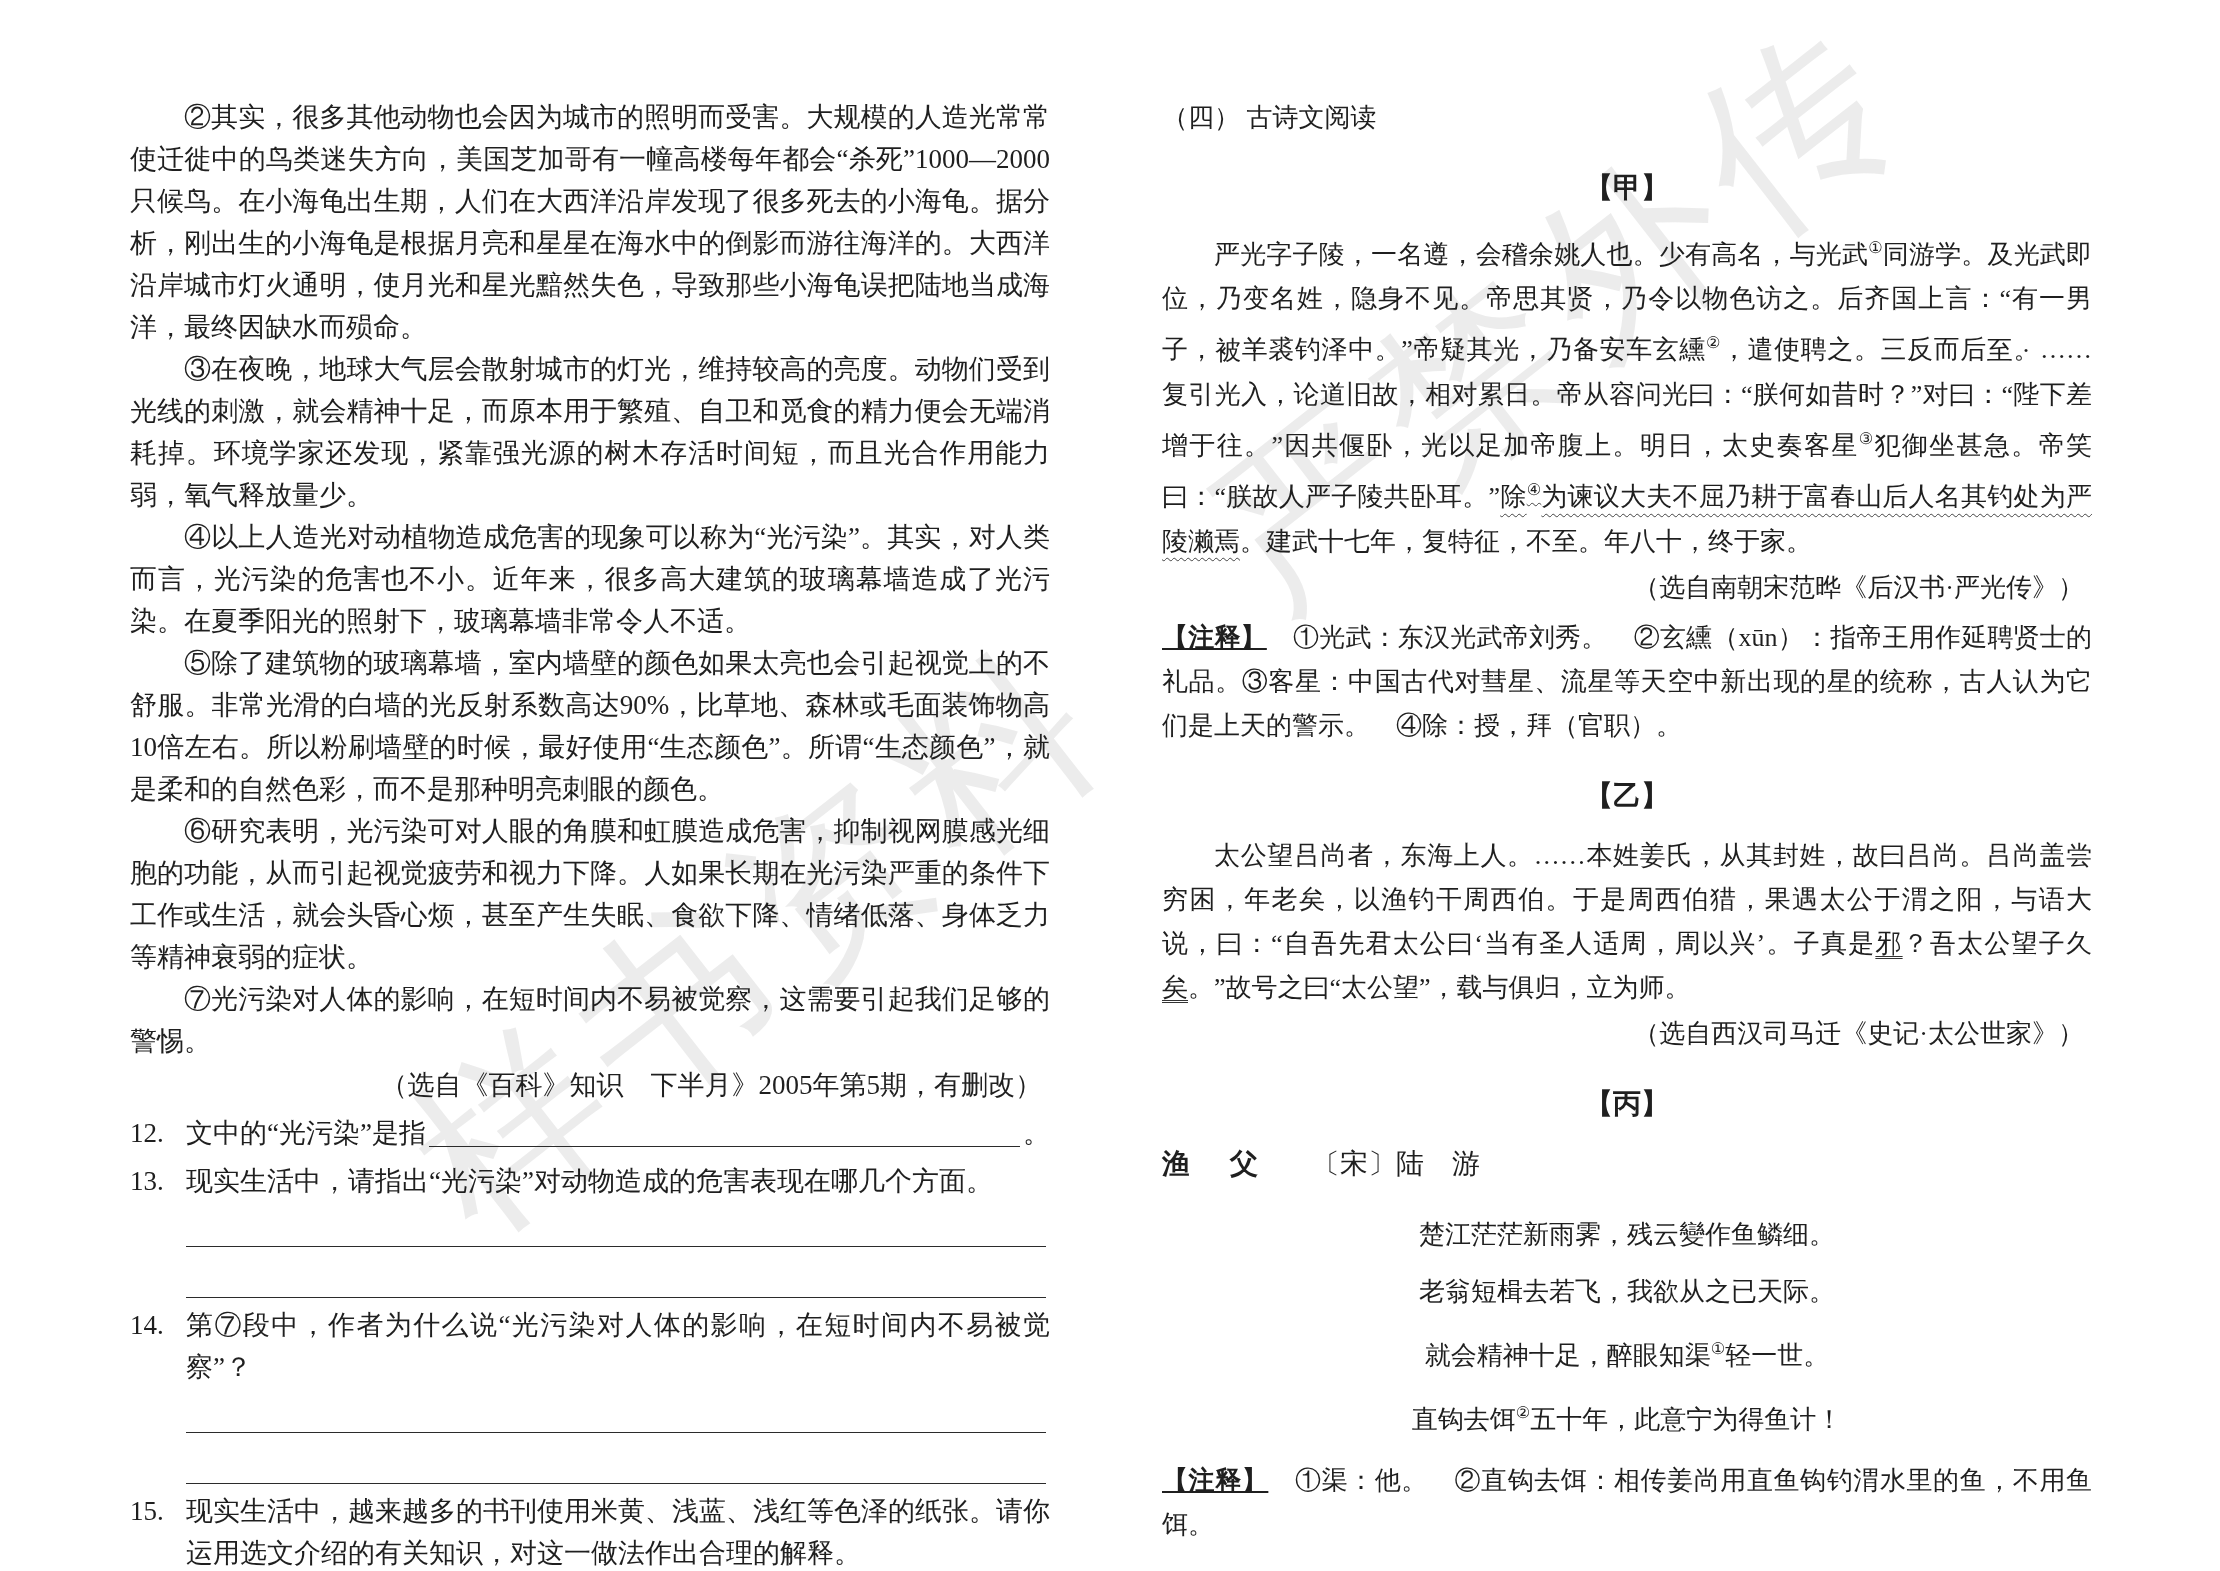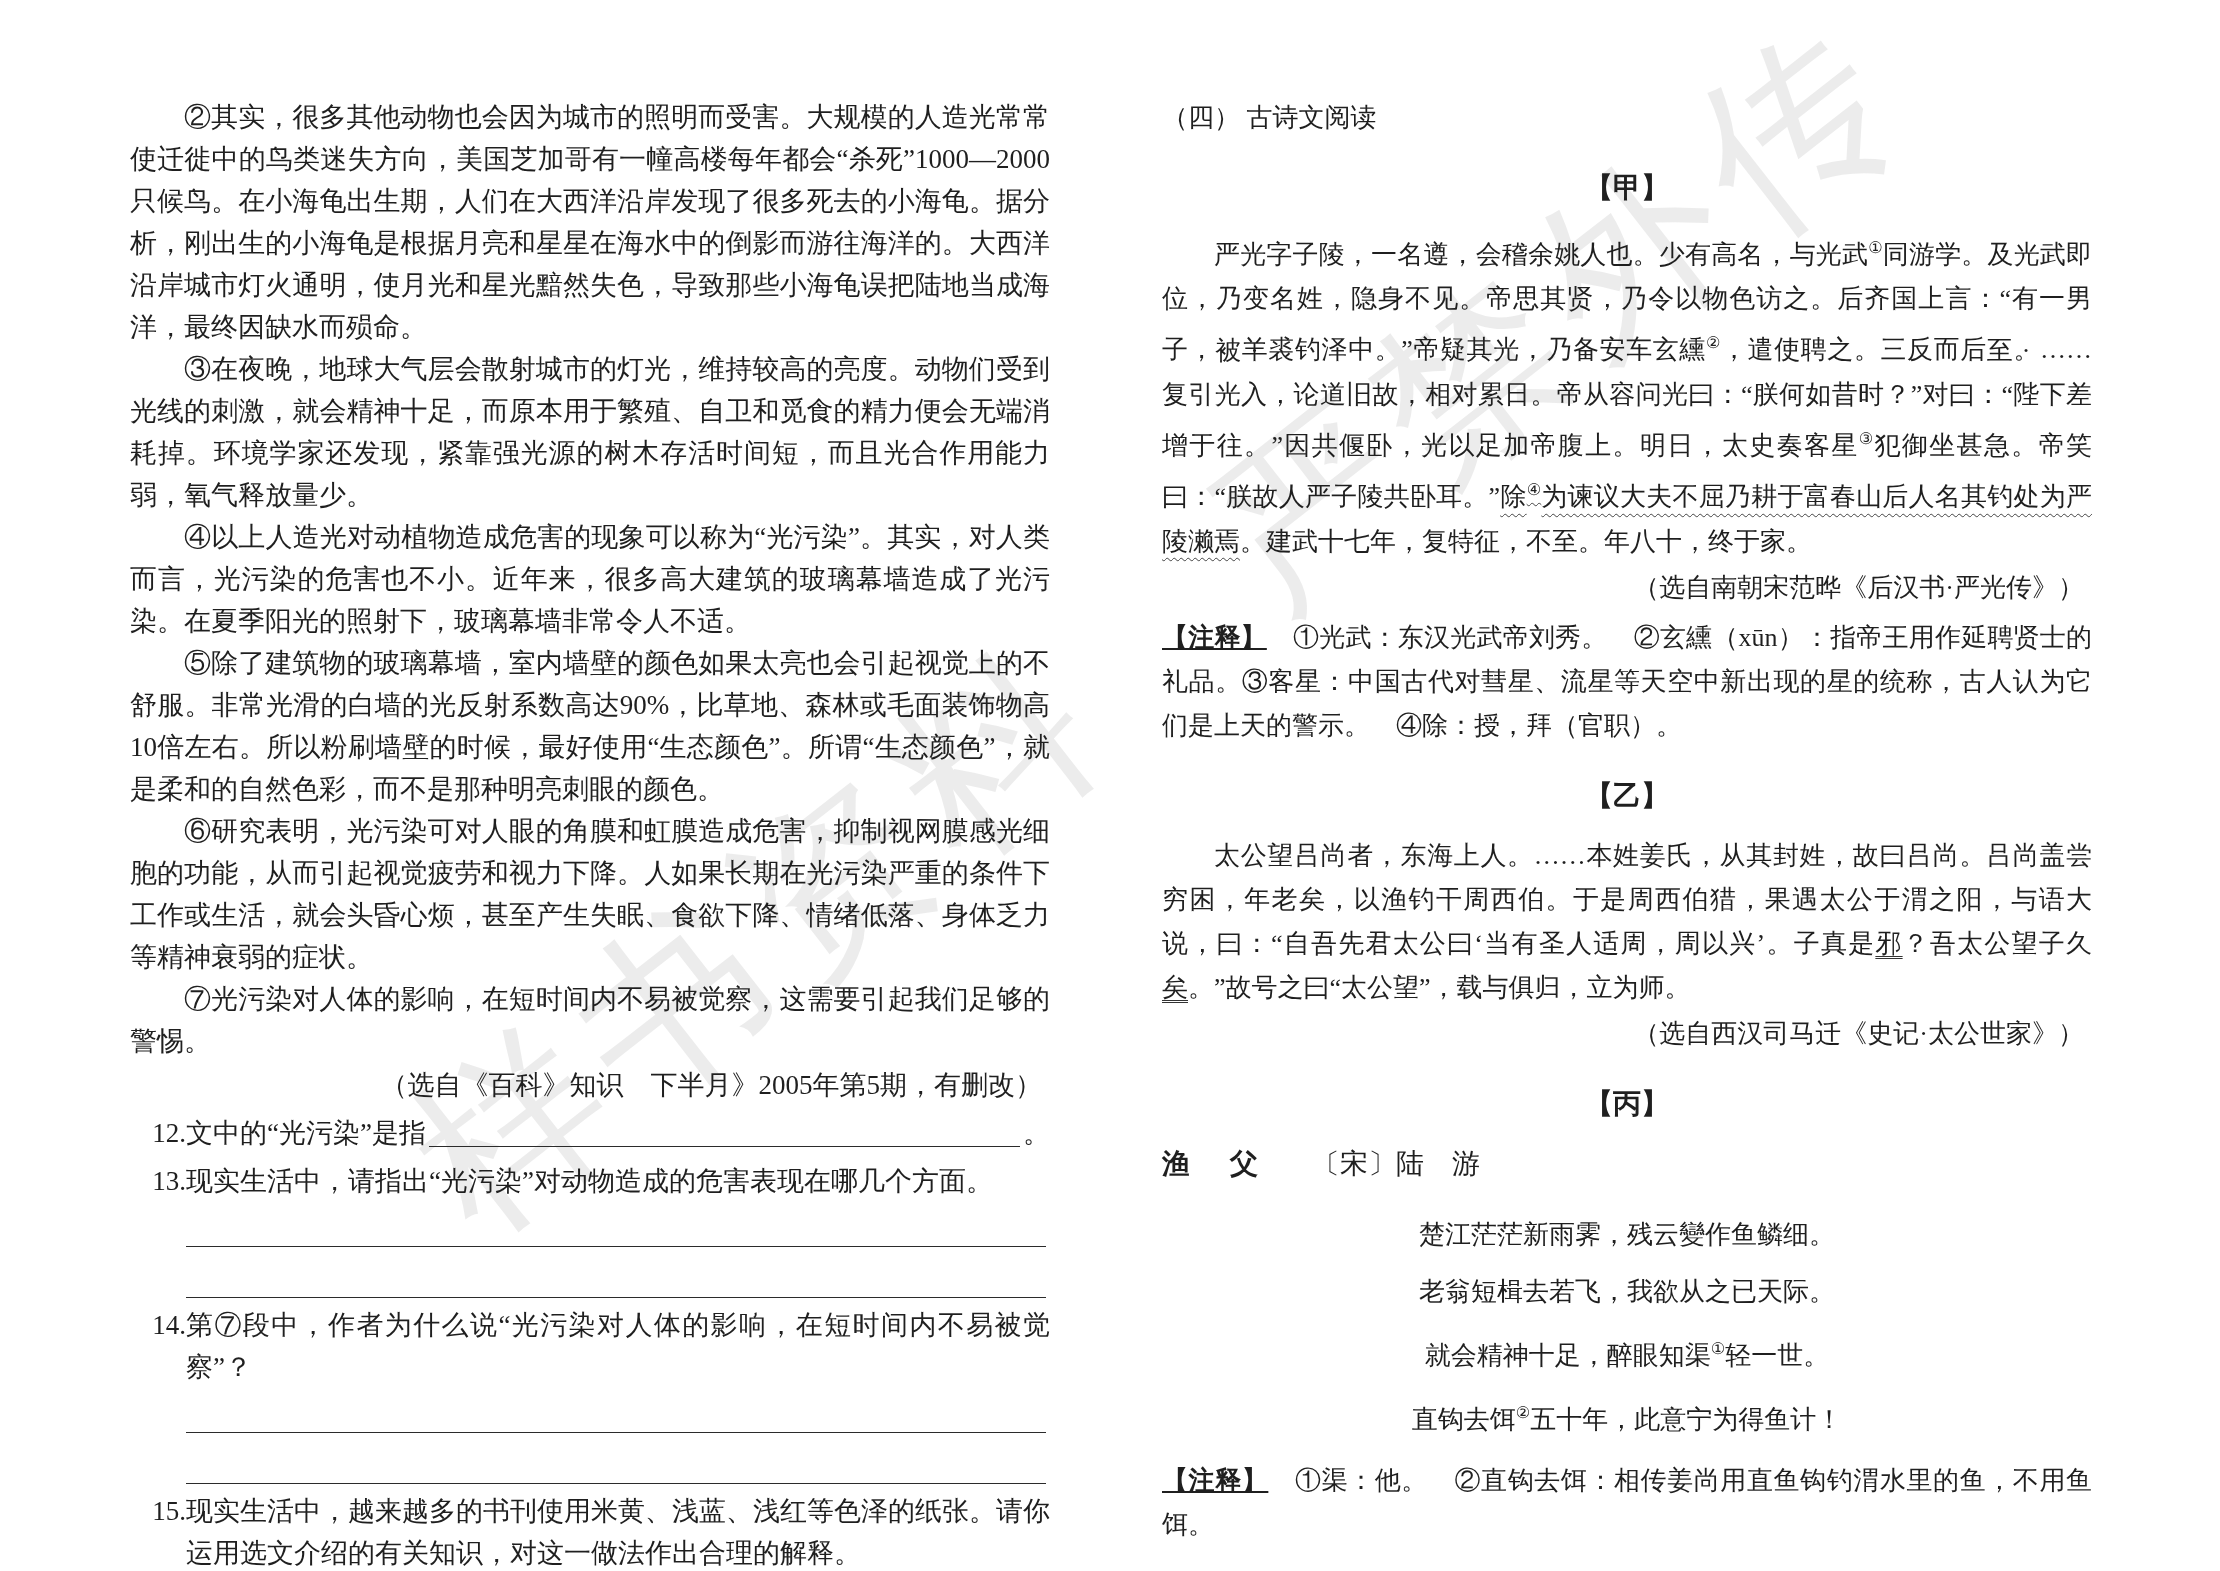--- a/index.html
+++ b/index.html
@@ -8,21 +8,21 @@
     font-family:"Liberation Serif","DejaVu Serif",serif;
     color:#1f1f1f;overflow:hidden;
   }
   .col{position:absolute;top:96px;}
   .col-left{left:130px;width:920px;font-size:27px;line-height:42px;}
   .col-right{left:1162px;width:930px;font-size:26px;line-height:44px;}
   p{margin:0;}
   .para{text-align:justify;text-indent:2em;}
   .src{text-align:right;padding-right:8px;margin-top:2px;}
   .question{display:flex;margin-top:6px;}
-  .qnum{flex:none;width:56px;text-align:right;}
+  .qnum{flex:none;width:56px;}
   .qtext{flex:1;text-align:justify;}
   .qtext-nw{white-space:nowrap;}
   .fill{flex:1 1 auto;border-bottom:1.5px solid #2b2b2b;margin:0 3px 7px 3px;}
   .blank{border-bottom:1.5px solid #2b2b2b;height:50px;margin-left:56px;margin-right:4px;}
   .blank.first{height:44px;}
   .part-head{text-align:center;font-weight:bold;font-size:28px;margin:26px 0 16px;}
   .passage{text-align:justify;text-indent:2em;}
   .notes{text-align:justify;margin-top:6px;}
   .notes .nlabel{font-weight:bold;text-decoration:underline;}
   .sup{font-size:0.62em;vertical-align:0.65em;}

